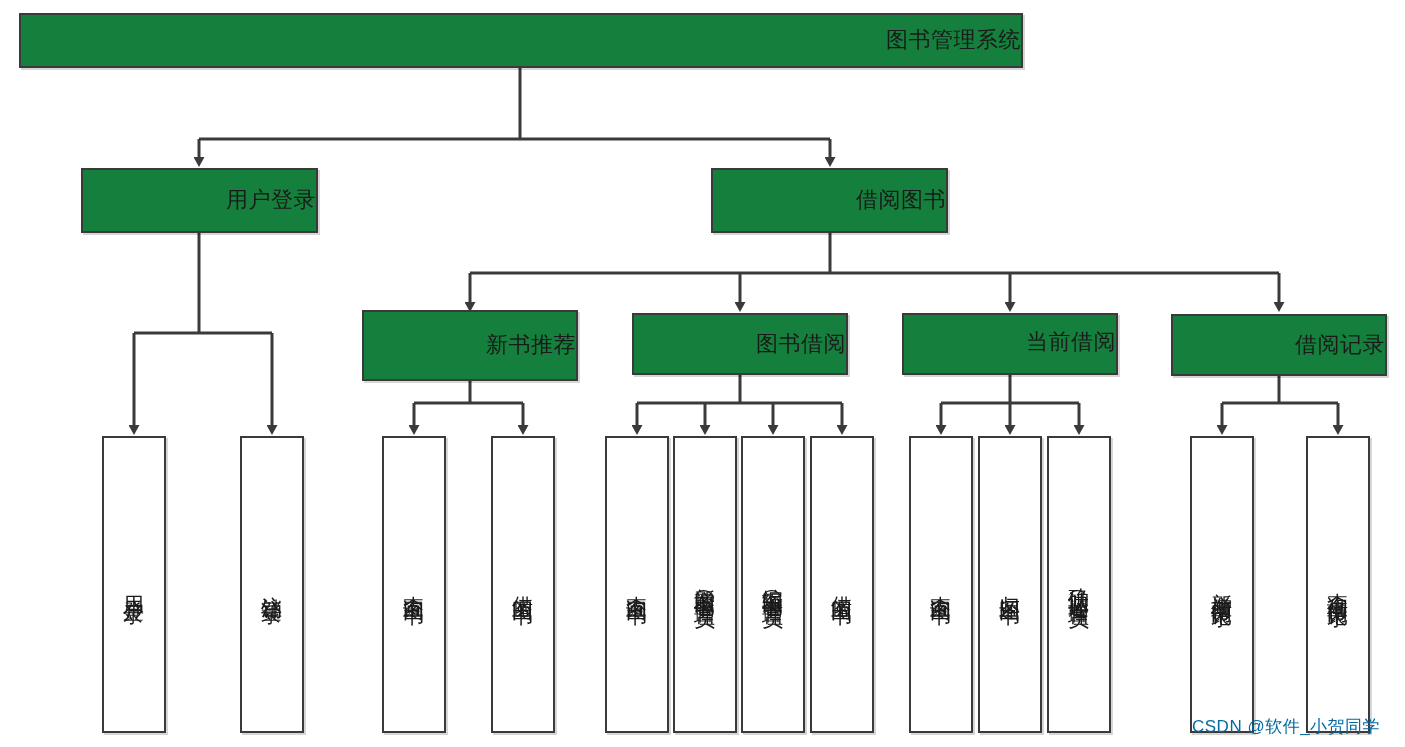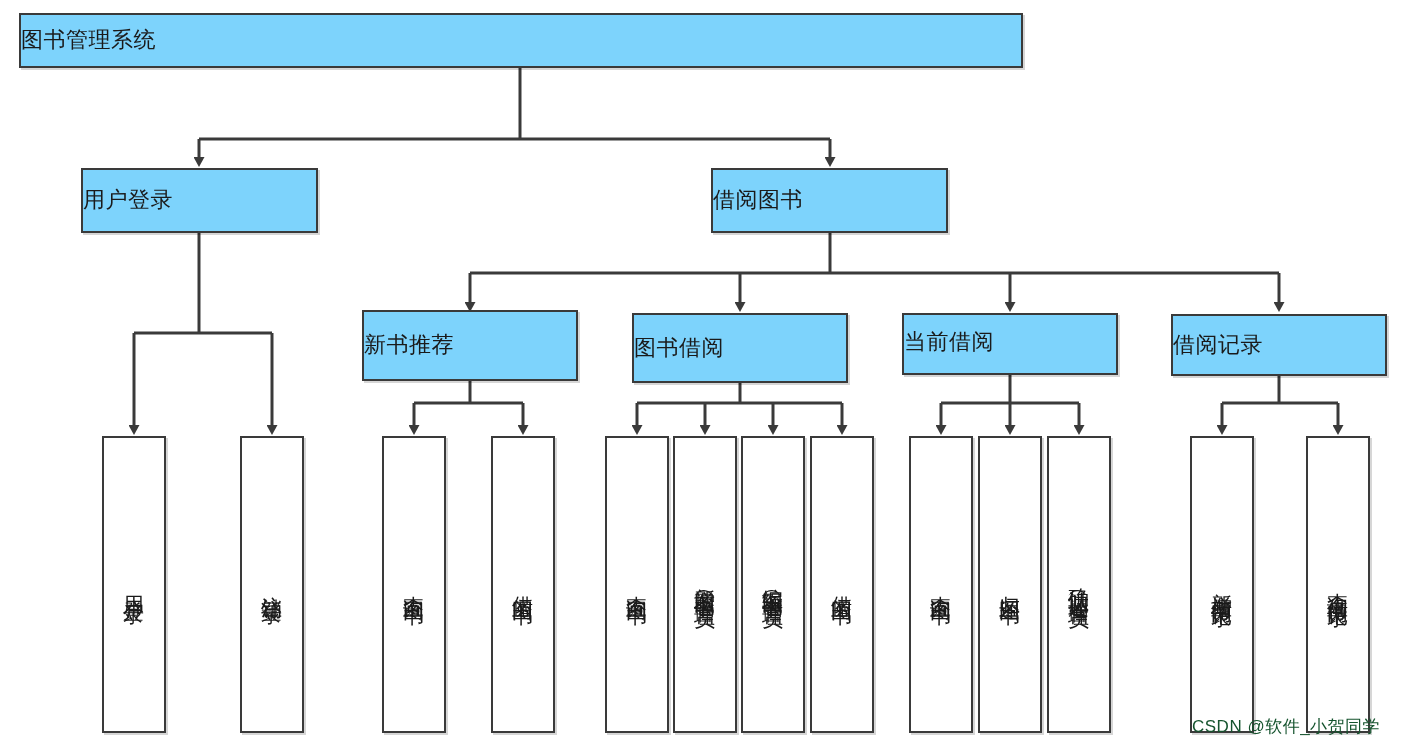--- a/index.html
+++ b/index.html
@@ -24,25 +24,25 @@
   svg#tree-svg {
     position: absolute;
     left: 0;
     top: 0;
     width: 1405px;
     height: 747px;
   }
   .node-box {
     position: absolute;
     box-sizing: border-box;
-    background: #7dd3fc;
+    background: #15803d;
     border: 2px solid #3a3a3a;
     display: flex;
     align-items: center;
-    justify-content: flex-start;
+    justify-content: flex-end;
     box-shadow: 2px 2px 0 rgba(0,0,0,0.16);
   }
   .node-label-h {
     font-size: 22px;
     color: #1a1a1a;
     line-height: 1.1;
     letter-spacing: 0.5px;
     white-space: nowrap;
   }
   .leaf-box {
@@ -60,21 +60,21 @@
     text-orientation: upright;
     font-size: 21px;
     color: #1a1a1a;
     letter-spacing: 3px;
     line-height: 1;
     white-space: nowrap;
   }
   .watermark {
     position: absolute;
     font-size: 17px;
-    color: #14532d;
+    color: #0369a1;
     white-space: nowrap;
     letter-spacing: 0.5px;
   }
 </style>
 </head>
 <body>
 
 <div id="diagram-root">
 
   <svg id="tree-svg" viewBox="0 0 1405 747" aria-hidden="true">
@@ -137,21 +137,21 @@
   <div class="node-box" style="left:81px; top:168px; width:237px; height:65px;">
     <span class="node-label-h">用户登录</span>
   </div>
   <div class="node-box" style="left:711px; top:168px; width:237px; height:65px;">
     <span class="node-label-h">借阅图书</span>
   </div>
 
   <div class="node-box" style="left:362px; top:310px; width:216px; height:71px;">
     <span class="node-label-h">新书推荐</span>
   </div>
-  <div class="node-box" style="left:632px; top:313px; width:216px; height:70px;">
+  <div class="node-box" style="left:632px; top:313px; width:216px; height:62px;">
     <span class="node-label-h">图书借阅</span>
   </div>
   <div class="node-box" style="left:902px; top:313px; width:216px; height:62px;font-family:Liberation Mono, monospace;">
     <span class="node-label-h">当前借阅</span>
   </div>
   <div class="node-box" style="left:1171px; top:314px; width:216px; height:62px;">
     <span class="node-label-h">借阅记录</span>
   </div>
 
   <div class="leaf-box" style="left:102px; top:436px; width:64px; height:297px;">

